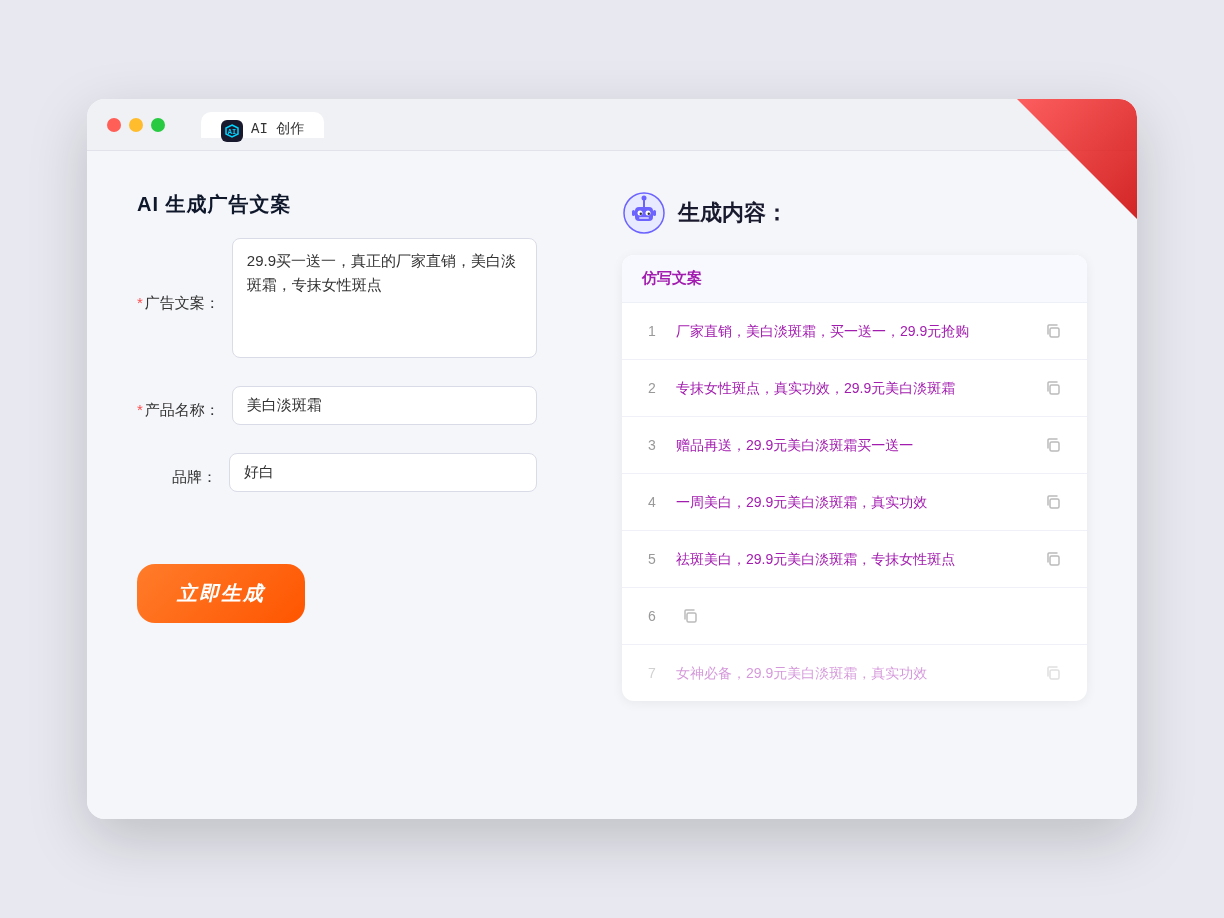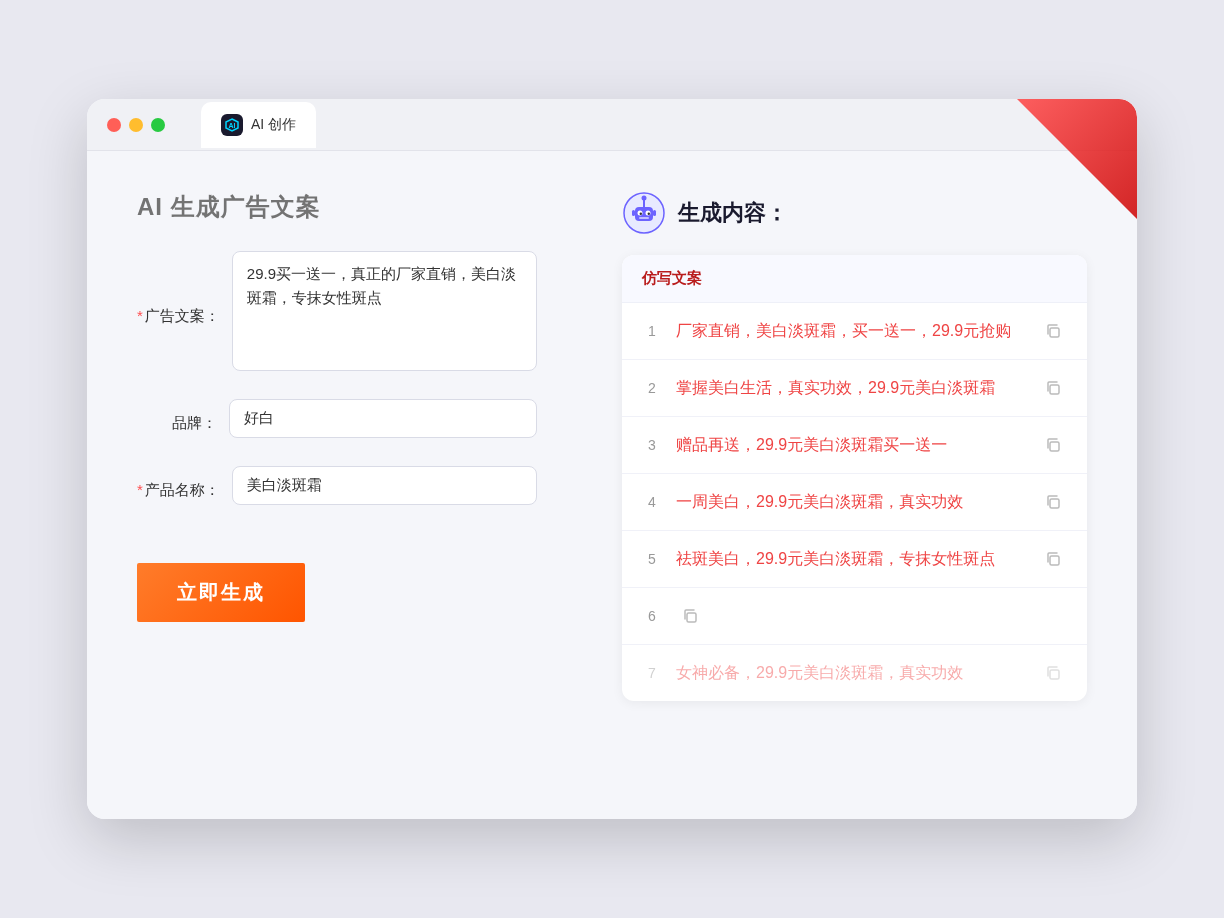--- a/index.html
+++ b/index.html
@@ -46,26 +46,26 @@
     }
     .traffic-light.red { background: #ff5f57; }
     .traffic-light.yellow { background: #ffbd2e; }
     .traffic-light.green { background: #28ca41; }
 
     .tab {
       background: #ffffff;
       border-radius: 10px 10px 0 0;
       padding: 8px 20px;
       display: flex;
-      align-items: center;
       gap: 8px;
       font-size: 14px;
       color: #333;
       margin-left: 20px;
-      height: 46px;
+      height: 26px;
+      font-family: Liberation Mono, monospace;
     }
 
     .tab-icon {
       width: 22px;
       height: 22px;
       background: #1a1a2e;
       border-radius: 6px;
       display: flex;
       align-items: center;
       justify-content: center;
@@ -82,24 +82,24 @@
       background: #f5f6fa;
       min-height: 668px;
     }
 
     
     .left-panel {
       flex: 0 0 400px;
     }
 
     .page-title {
-      font-size: 24px;
+      font-size: 20px;
       font-weight: 700;
-      color: #737373;
-      margin-bottom: 28px;
+      color: #0f172a;
+      margin-bottom: 20px;
       letter-spacing: 1px;
     }
 
     .form-group {
       display: flex;
       align-items: center;
       margin-bottom: 28px;
       gap: 12px;
     }
 
@@ -132,27 +132,28 @@
 
     textarea.form-input {
       height: 120px;
       line-height: 1.6;
     }
 
     .generate-btn {
       background: linear-gradient(135deg, #ff7c2a, #ff5500);
       color: white;
       border: none;
-      border-radius: 2px;
+      border-radius: 18px;
       padding: 16px 40px;
       font-size: 20px;
       font-weight: 600;
       cursor: pointer;
-      margin-top: 30px;
+      margin-top: 44px;
       letter-spacing: 2px;
+      font-style: italic;
     }
 
     
     .right-panel {
       flex: 1;
       padding-left: 25px;
     }
 
     .right-header {
       display: flex;
@@ -177,21 +178,21 @@
       border-radius: 12px;
       overflow: hidden;
       box-shadow: 0 2px 12px rgba(0,0,0,0.06);
     }
 
     .table-header {
       background: #f8f9ff;
       padding: 14px 20px;
       font-size: 15px;
       font-weight: 600;
-      color: #b91c1c;
+      color: #a21caf;
       border-bottom: 1px solid #eef0f8;
     }
 
     .table-row {
       display: flex;
       align-items: center;
       padding: 14px 20px;
       border-bottom: 1px solid #f0f1f8;
       gap: 14px;
     }
@@ -206,22 +207,22 @@
 
     .row-num {
       font-size: 14px;
       color: #999;
       min-width: 20px;
       text-align: center;
     }
 
     .row-text {
       flex: 1;
-      font-size: 16px;
-      color: #ef4444;
+      font-size: 14px;
+      color: #a21caf;
       line-height: 1.5;
     }
 
     .copy-icon {
       width: 28px;
       height: 28px;
       display: flex;
       align-items: center;
       justify-content: center;
       cursor: pointer;
@@ -276,32 +277,32 @@
       
       <div class="form-group">
         <label class="form-label">
           <span class="required-star">*</span>广告文案：
         </label>
         <textarea class="form-input" style="">29.9买一送一，真正的厂家直销，美白淡斑霜，专抹女性斑点</textarea>
       </div>
 
       
       <div class="form-group">
-        <label class="form-label">品牌：</label>
-        <input type="text" class="form-input" value="好白" style="">
-      </div>
-
-      
-      <div class="form-group">
         <label class="form-label">
           <span class="required-star">*</span>产品名称：
         </label>
         <input type="text" class="form-input" value="美白淡斑霜" style="">
       </div>
 
+      
+      <div class="form-group">
+        <label class="form-label">品牌：</label>
+        <input type="text" class="form-input" value="好白" style="">
+      </div>
+
       <button class="generate-btn">立即生成</button>
     </div>
 
     <div class="right-panel">
       <div class="right-header">
 
         <svg class="robot-icon" viewBox="0 0 44 44" fill="none" xmlns="http://www.w3.org/2000/svg">
           <circle cx="22" cy="22" r="20" fill="#e8eaff" stroke="#6c63ff" stroke-width="1.5"></circle>
 
           <rect x="13" y="16" width="18" height="14" rx="4" fill="#6c63ff"></rect>
@@ -332,21 +333,21 @@
           <div class="copy-icon">
             <svg width="16" height="16" viewBox="0 0 16 16" fill="none">
                 <rect x="5" y="5" width="9" height="9" rx="1.5" stroke="#bbb" stroke-width="1.5"></rect>
                 <path d="M3 11V3a1 1 0 011-1h8" stroke="#bbb" stroke-width="1.5" stroke-linecap="round"></path>
               </svg>
           </div>
         </div>
 
         <div class="table-row">
           <span class="row-num">2</span>
-          <span class="row-text">掌握美白生活，真实功效，29.9元美白淡斑霜</span>
+          <span class="row-text">专抹女性斑点，真实功效，29.9元美白淡斑霜</span>
           <div class="copy-icon">
             <svg width="16" height="16" viewBox="0 0 16 16" fill="none">
                 <rect x="5" y="5" width="9" height="9" rx="1.5" stroke="#bbb" stroke-width="1.5"></rect>
                 <path d="M3 11V3a1 1 0 011-1h8" stroke="#bbb" stroke-width="1.5" stroke-linecap="round"></path>
               </svg>
           </div>
         </div>
 
         <div class="table-row">
           <span class="row-num">3</span>

